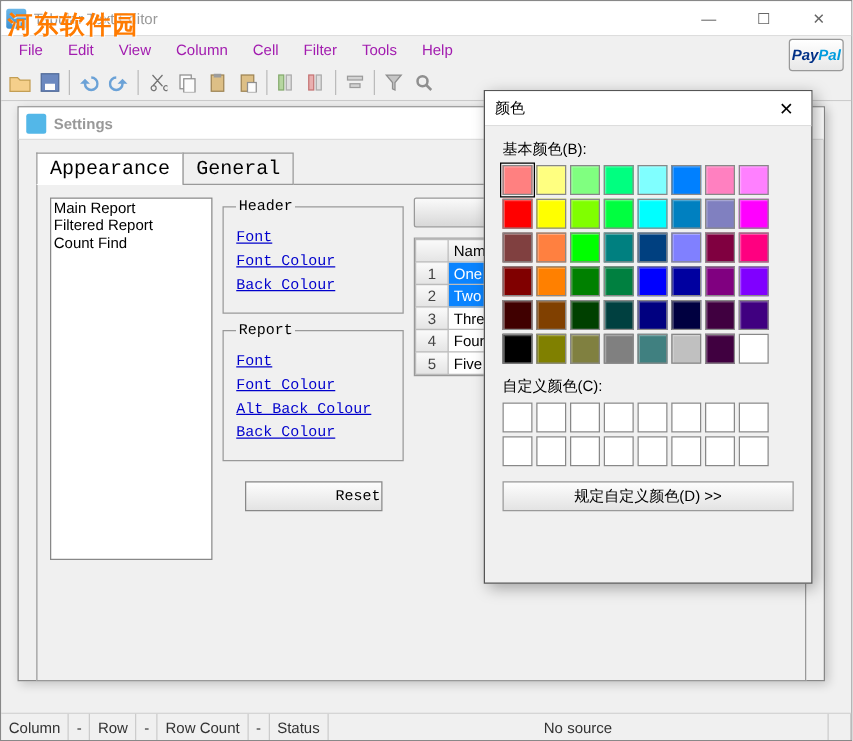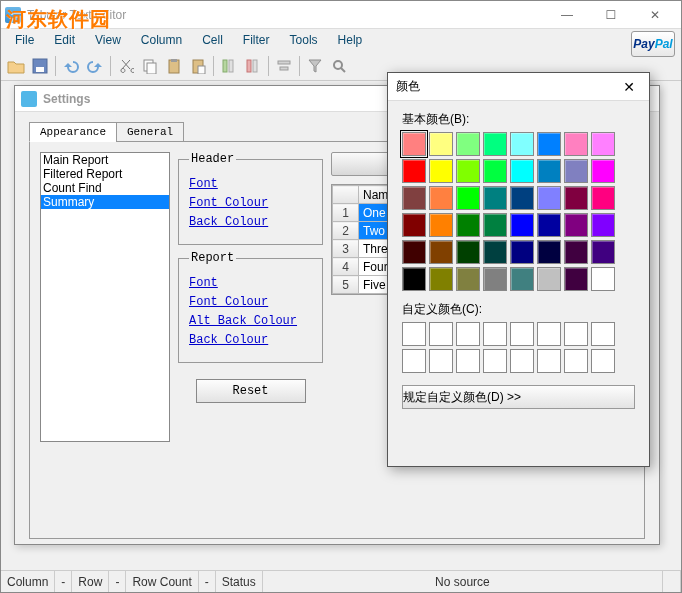--- a/index.html
+++ b/index.html
@@ -6,21 +6,21 @@
 body { background: #fff; width: 682px; height: 593px; overflow: hidden; position: relative; }
 
 .main-window { width: 682px; height: 593px; background: #f0f0f0; border: 1px solid #888; display: flex; flex-direction: column; }
 
 .titlebar { height: 28px; background: #fff; display: flex; align-items: center; padding: 0 4px; border-bottom: 1px solid #ddd; }
 .titlebar .app-icon { width: 16px; height: 16px; background: linear-gradient(#6bb7e8,#3a8fd1); margin-right: 6px; border-radius: 2px; }
 .titlebar .title-text { flex: 1; color: #999; font-size: 12px; }
 .titlebar .win-btn { width: 44px; height: 28px; text-align: center; line-height: 28px; color: #666; }
 
 .menubar { height: 22px; background: #f0f0f0; display: flex; align-items: center; padding: 0 4px; position: relative; }
-.menu-item { padding: 2px 10px; color: #0c4a6e; font-size: 12px; }
+.menu-item { padding: 2px 10px; color: #a21caf; font-size: 12px; }
 .paypal-btn { position: absolute; right: 6px; top: 2px; width: 44px; height: 26px; background: linear-gradient(#fff,#e8e8e8); border: 1px solid #999; border-radius: 3px; display: flex; align-items: center; justify-content: center; font-weight: bold; color: #003087; font-size: 10px; font-style: italic;}
 .paypal-btn span:last-child { color: #009cde; }
 
 .toolbar { height: 30px; background: #f0f0f0; border-bottom: 1px solid #ccc; display: flex; align-items: center; padding: 2px 4px; gap: 2px; }
 .tool-icon { width: 22px; height: 22px; display: flex; align-items: center; justify-content: center; opacity: 0.8; }
 .tool-sep { width: 1px; height: 20px; background: #bbb; margin: 0 2px; }
 
 .workspace { flex: 1; position: relative; background: #f0f0f0; }
 
 .status-bar { height: 22px; background: #f0f0f0; border-top: 1px solid #ccc; display: flex; align-items: center; font-size: 11px; color: #333; }
@@ -33,34 +33,34 @@
 .watermark .line2 { font-size: 14px; font-weight: bold; color: #1a9b1a; letter-spacing: 1px; margin-top: -2px;}
 
 
 .settings-dlg { position: absolute; top: 85px; left: 14px; width: 646px; height: 460px; background: #f0f0f0; border: 1px solid #888; box-shadow: 2px 2px 8px rgba(0,0,0,0.2); z-index: 10; }
 .settings-titlebar { height: 26px; background: #fff; display: flex; align-items: center; padding: 0 6px; border-bottom: 1px solid #ddd; }
 .settings-titlebar .dlg-icon { width: 16px; height: 16px; background: #53b7e8; border-radius: 2px; margin-right: 6px; }
 .settings-titlebar .dlg-title { flex: 1; color: #999; font-weight: bold; }
 .settings-body { padding: 10px 14px; }
 
 .tabstrip { display: flex; }
-.tab { padding: 3px 10px; border: 1px solid #999; background: #fff; font-family: "Courier New", monospace; font-size: 11px; margin-right: -1px; }
+.tab { padding: 3px 10px; border: 1px solid #999; background: #fff; font-family: "Courier New", monospace; font-size: 16px; margin-right: -1px; }
 .tab.inactive { background: #f0f0f0; border-bottom: 1px solid #999; }
 .tab.active { border-bottom: 1px solid #fff; }
 .tab-panel { border: 1px solid #999; padding: 10px; height: 398px; display: flex; gap: 8px; background: #f0f0f0; margin-top: -1px; }
 
 .listbox { width: 130px; height: 290px; background: #fff; border: 1px solid #888; font-family: "Courier New", monospace; font-size: 12px; overflow: hidden; }
 .list-item { padding: 0 2px; line-height: 14px; white-space: nowrap; }
 .list-item.selected { background: #0a84ff; color: #fff; }
 
 .mid-col { width: 145px; display: flex; flex-direction: column; gap: 6px; }
 fieldset { border: 1px solid #999; padding: 6px 10px 10px; }
 fieldset legend { font-family: "Courier New", monospace; font-size: 12px; padding: 0 2px; }
 .lnk { color: #0000cc; text-decoration: underline; font-family: "Courier New", monospace; font-size: 12px; display: block; margin: 5px 0; cursor: pointer; }
-.reset-btn { width: 110px; height: 24px; margin: 10px auto 0; background: linear-gradient(#fdfdfd,#e3e3e3); border: 1px solid #888; font-family: "Courier New", monospace; text-align: center; line-height: 22px; }
+.reset-btn { width: 110px; height: 24px; margin: 10px auto 0; background: linear-gradient(#fdfdfd,#e3e3e3); border: 1px solid #888; font-family: "Courier New", monospace; text-align: right; line-height: 22px; }
 
 .preview-col { flex: 1; display: flex; flex-direction: column; gap: 8px;}
 .preview-header { height: 24px; background: linear-gradient(#fafafa,#d8d8d8); border: 1px solid #999; border-radius: 2px;}
 .grid { border: 1px solid #999; background: #fff; font-family: Tahoma; font-size: 12px; }
 .grid table { border-collapse: collapse; width: 100%; }
 .grid th, .grid td { border: 1px solid #bbb; padding: 1px 4px; text-align: left; height: 18px;}
 .grid th { background: linear-gradient(#fafafa,#e4e4e4); font-weight: normal; }
 .grid th.rownum, .grid td.rownum { width: 26px; background: linear-gradient(#fafafa,#e4e4e4); text-align: center; color: #444;}
 .grid tr.sel td.cell { background: #0a84ff; color: #fff; }
 .grid th.corner { width: 26px; }
@@ -70,21 +70,21 @@
 .color-titlebar { height: 28px; background: #fff; display: flex; align-items: center; padding: 0 8px; border-bottom: 1px solid #ddd; }
 .color-titlebar .t { flex: 1; font-size: 12px; }
 .color-titlebar .x { width: 24px; text-align: center; font-size: 14px; }
 .color-body { padding: 10px 14px; }
 .section-label { font-size: 12px; margin-bottom: 4px; }
 .swatch-grid { display: grid; grid-template-columns: repeat(8, 24px); grid-auto-rows: 24px; gap: 3px; margin-bottom: 10px; }
 .swatch { width: 24px; height: 24px; border: 1px solid #888; box-shadow: inset 1px 1px 0 rgba(255,255,255,0.3); }
 .swatch.sel { outline: 1px solid #000; outline-offset: 1px; }
 .custom-grid { display: grid; grid-template-columns: repeat(8, 24px); grid-auto-rows: 24px; gap: 3px; margin-bottom: 12px;}
 .custom-swatch { width: 24px; height: 24px; border: 1px solid #888; background: #fff; box-shadow: inset 1px 1px 0 rgba(255,255,255,0.4);}
-.define-btn { width: 100%; height: 24px; background: linear-gradient(#fdfdfd,#e3e3e3); border: 1px solid #999; margin-bottom: 10px; line-height: 22px;}
+.define-btn { width: 100%; height: 24px; background: linear-gradient(#fdfdfd,#e3e3e3); border: 1px solid #999; margin-bottom: 10px; text-align: center; line-height: 22px;}
 .dlg-buttons { display: flex; gap: 8px; }
 .dlg-btn { width: 72px; height: 26px; background: linear-gradient(#fdfdfd,#e3e3e3); border: 1px solid #999; text-align: center; line-height: 24px;}
 .dlg-btn.primary { border: 2px solid #0078d7; line-height: 22px;}
 
 svg { display: block; }
 </style>
 </head>
 <body>
 
 <div class="main-window">
@@ -218,21 +218,20 @@
     <div class="tabstrip">
       <div class="tab active">Appearance</div>
       <div class="tab inactive">General</div>
     </div>
     <div class="tab-panel">
 
       <div class="listbox">
         <div class="list-item">Main Report</div>
         <div class="list-item">Filtered Report</div>
         <div class="list-item">Count Find</div>
-        <div class="list-item selected">Summary</div>
       </div>
 
       <div class="mid-col">
         <fieldset>
           <legend>Header</legend>
           <span class="lnk">Font</span>
           <span class="lnk">Font Colour</span>
           <span class="lnk">Back Colour</span>
         </fieldset>
         <fieldset>

